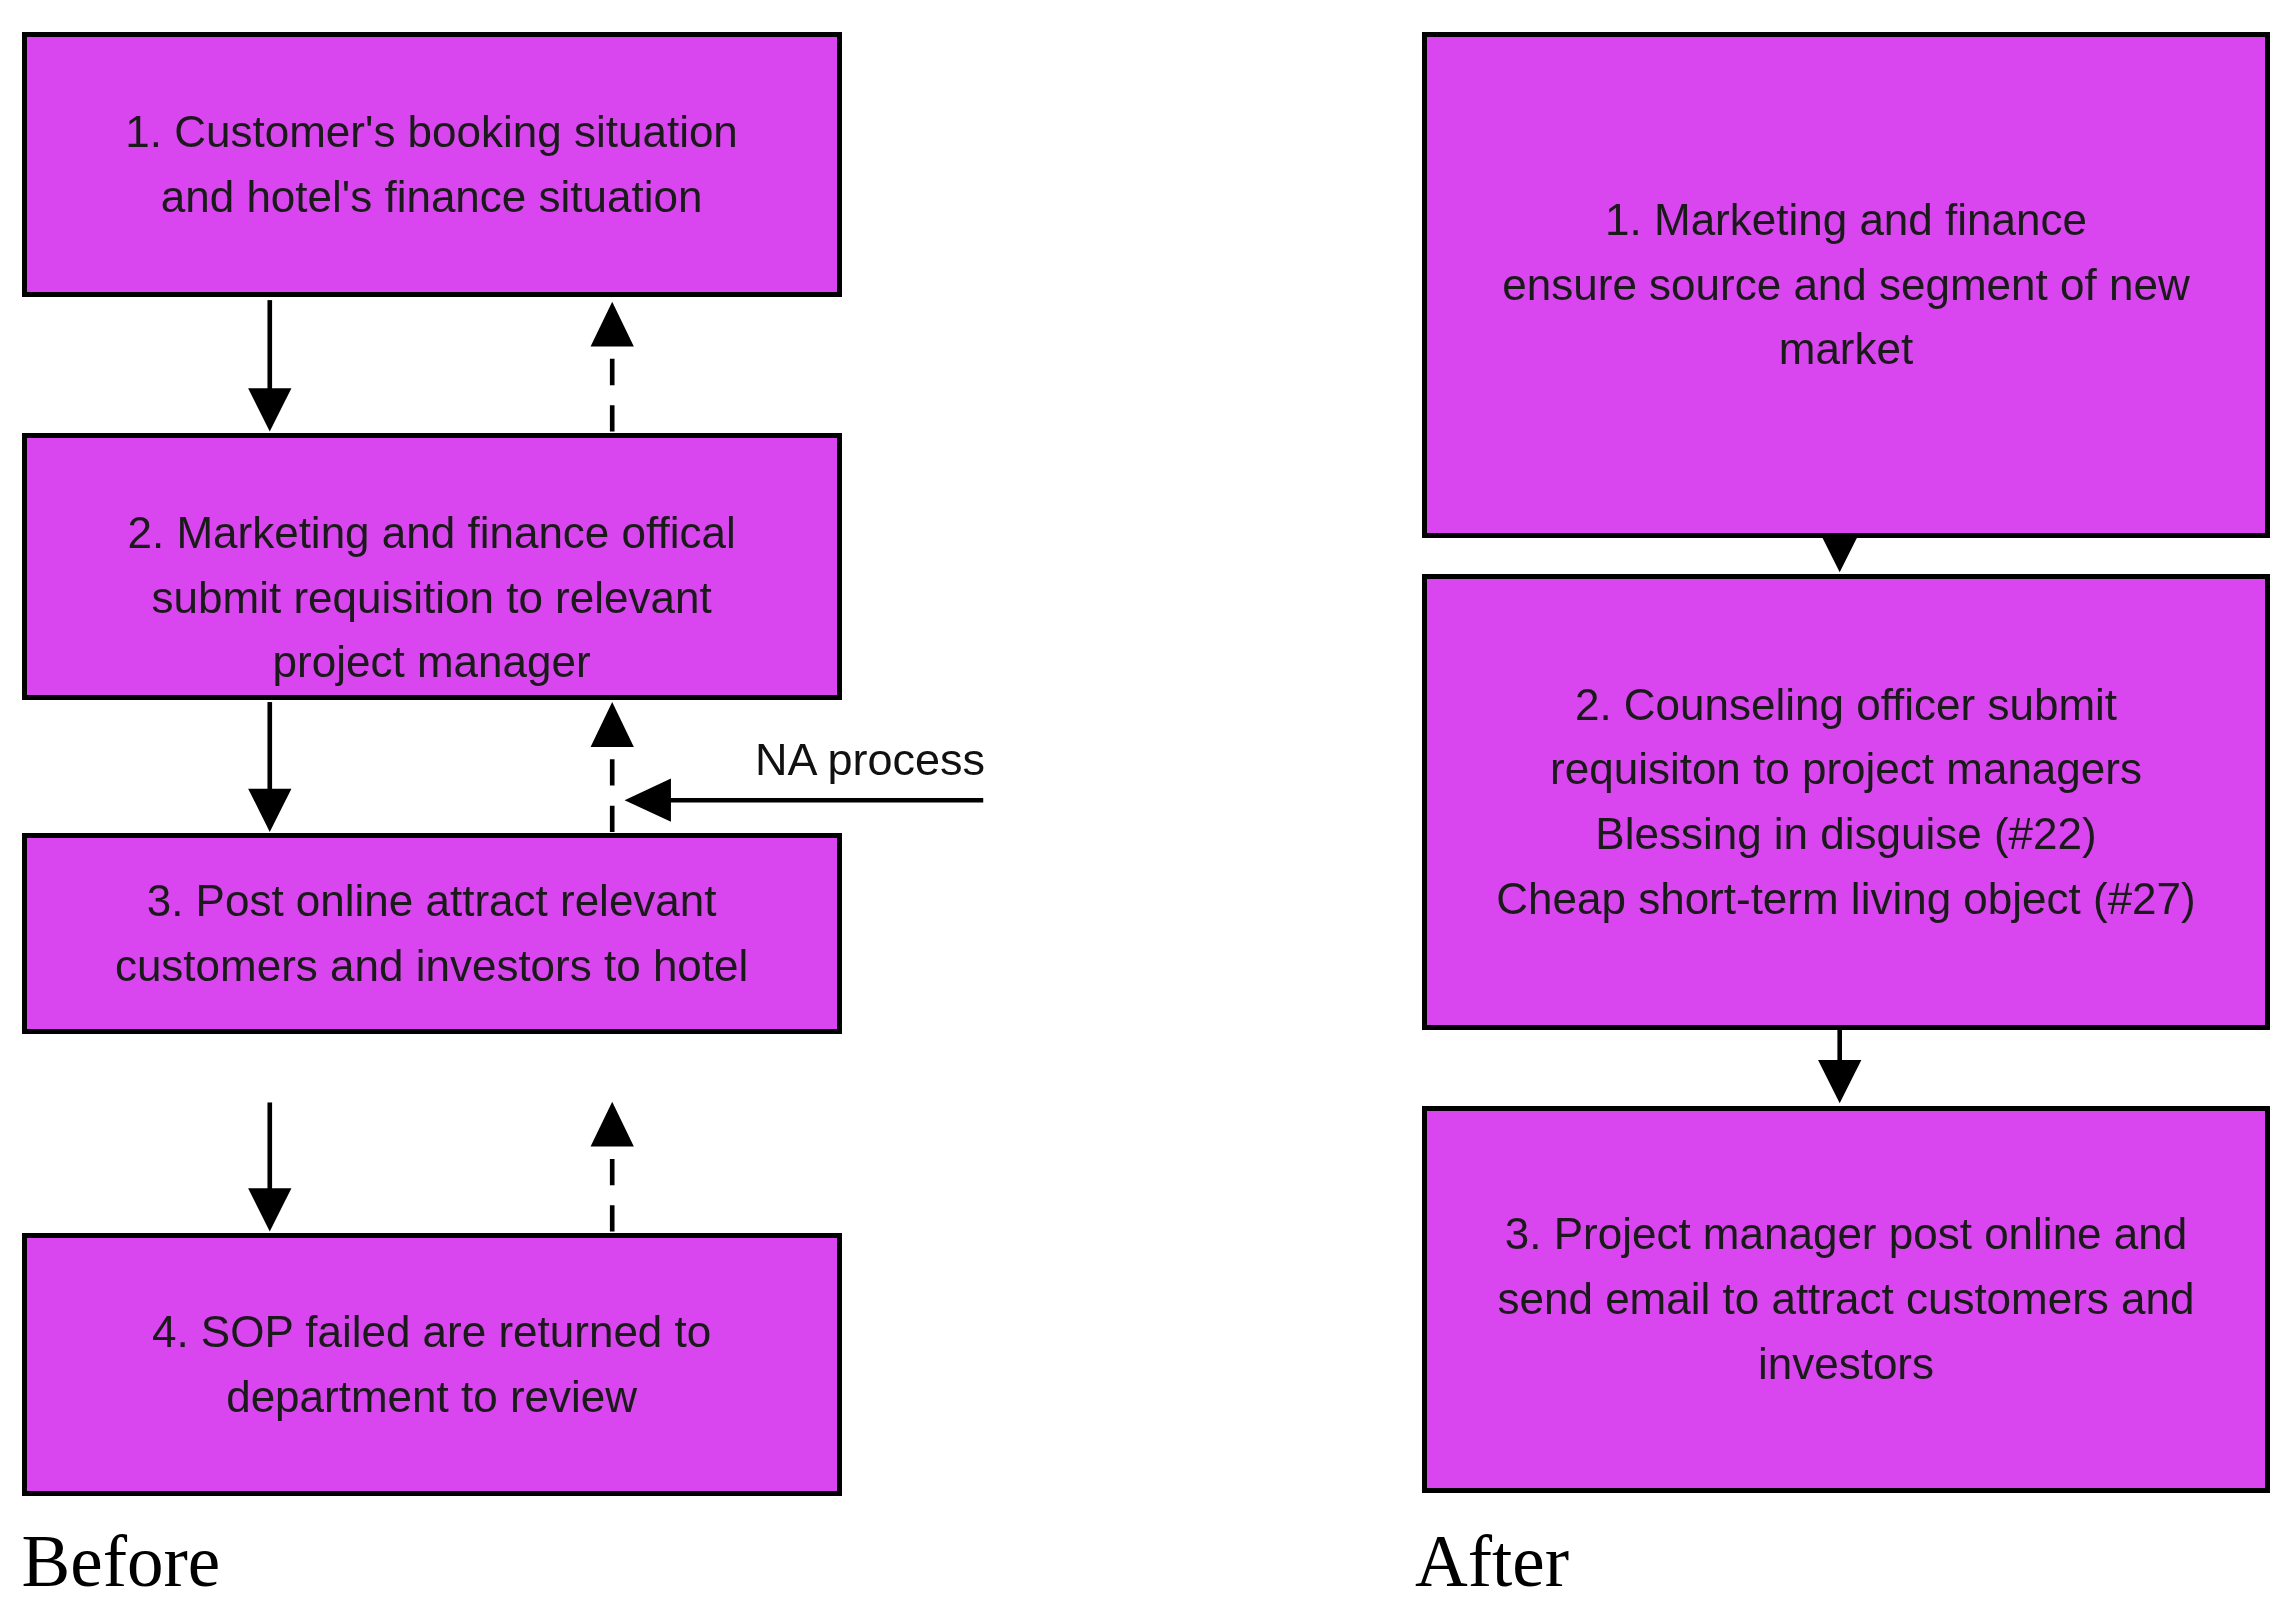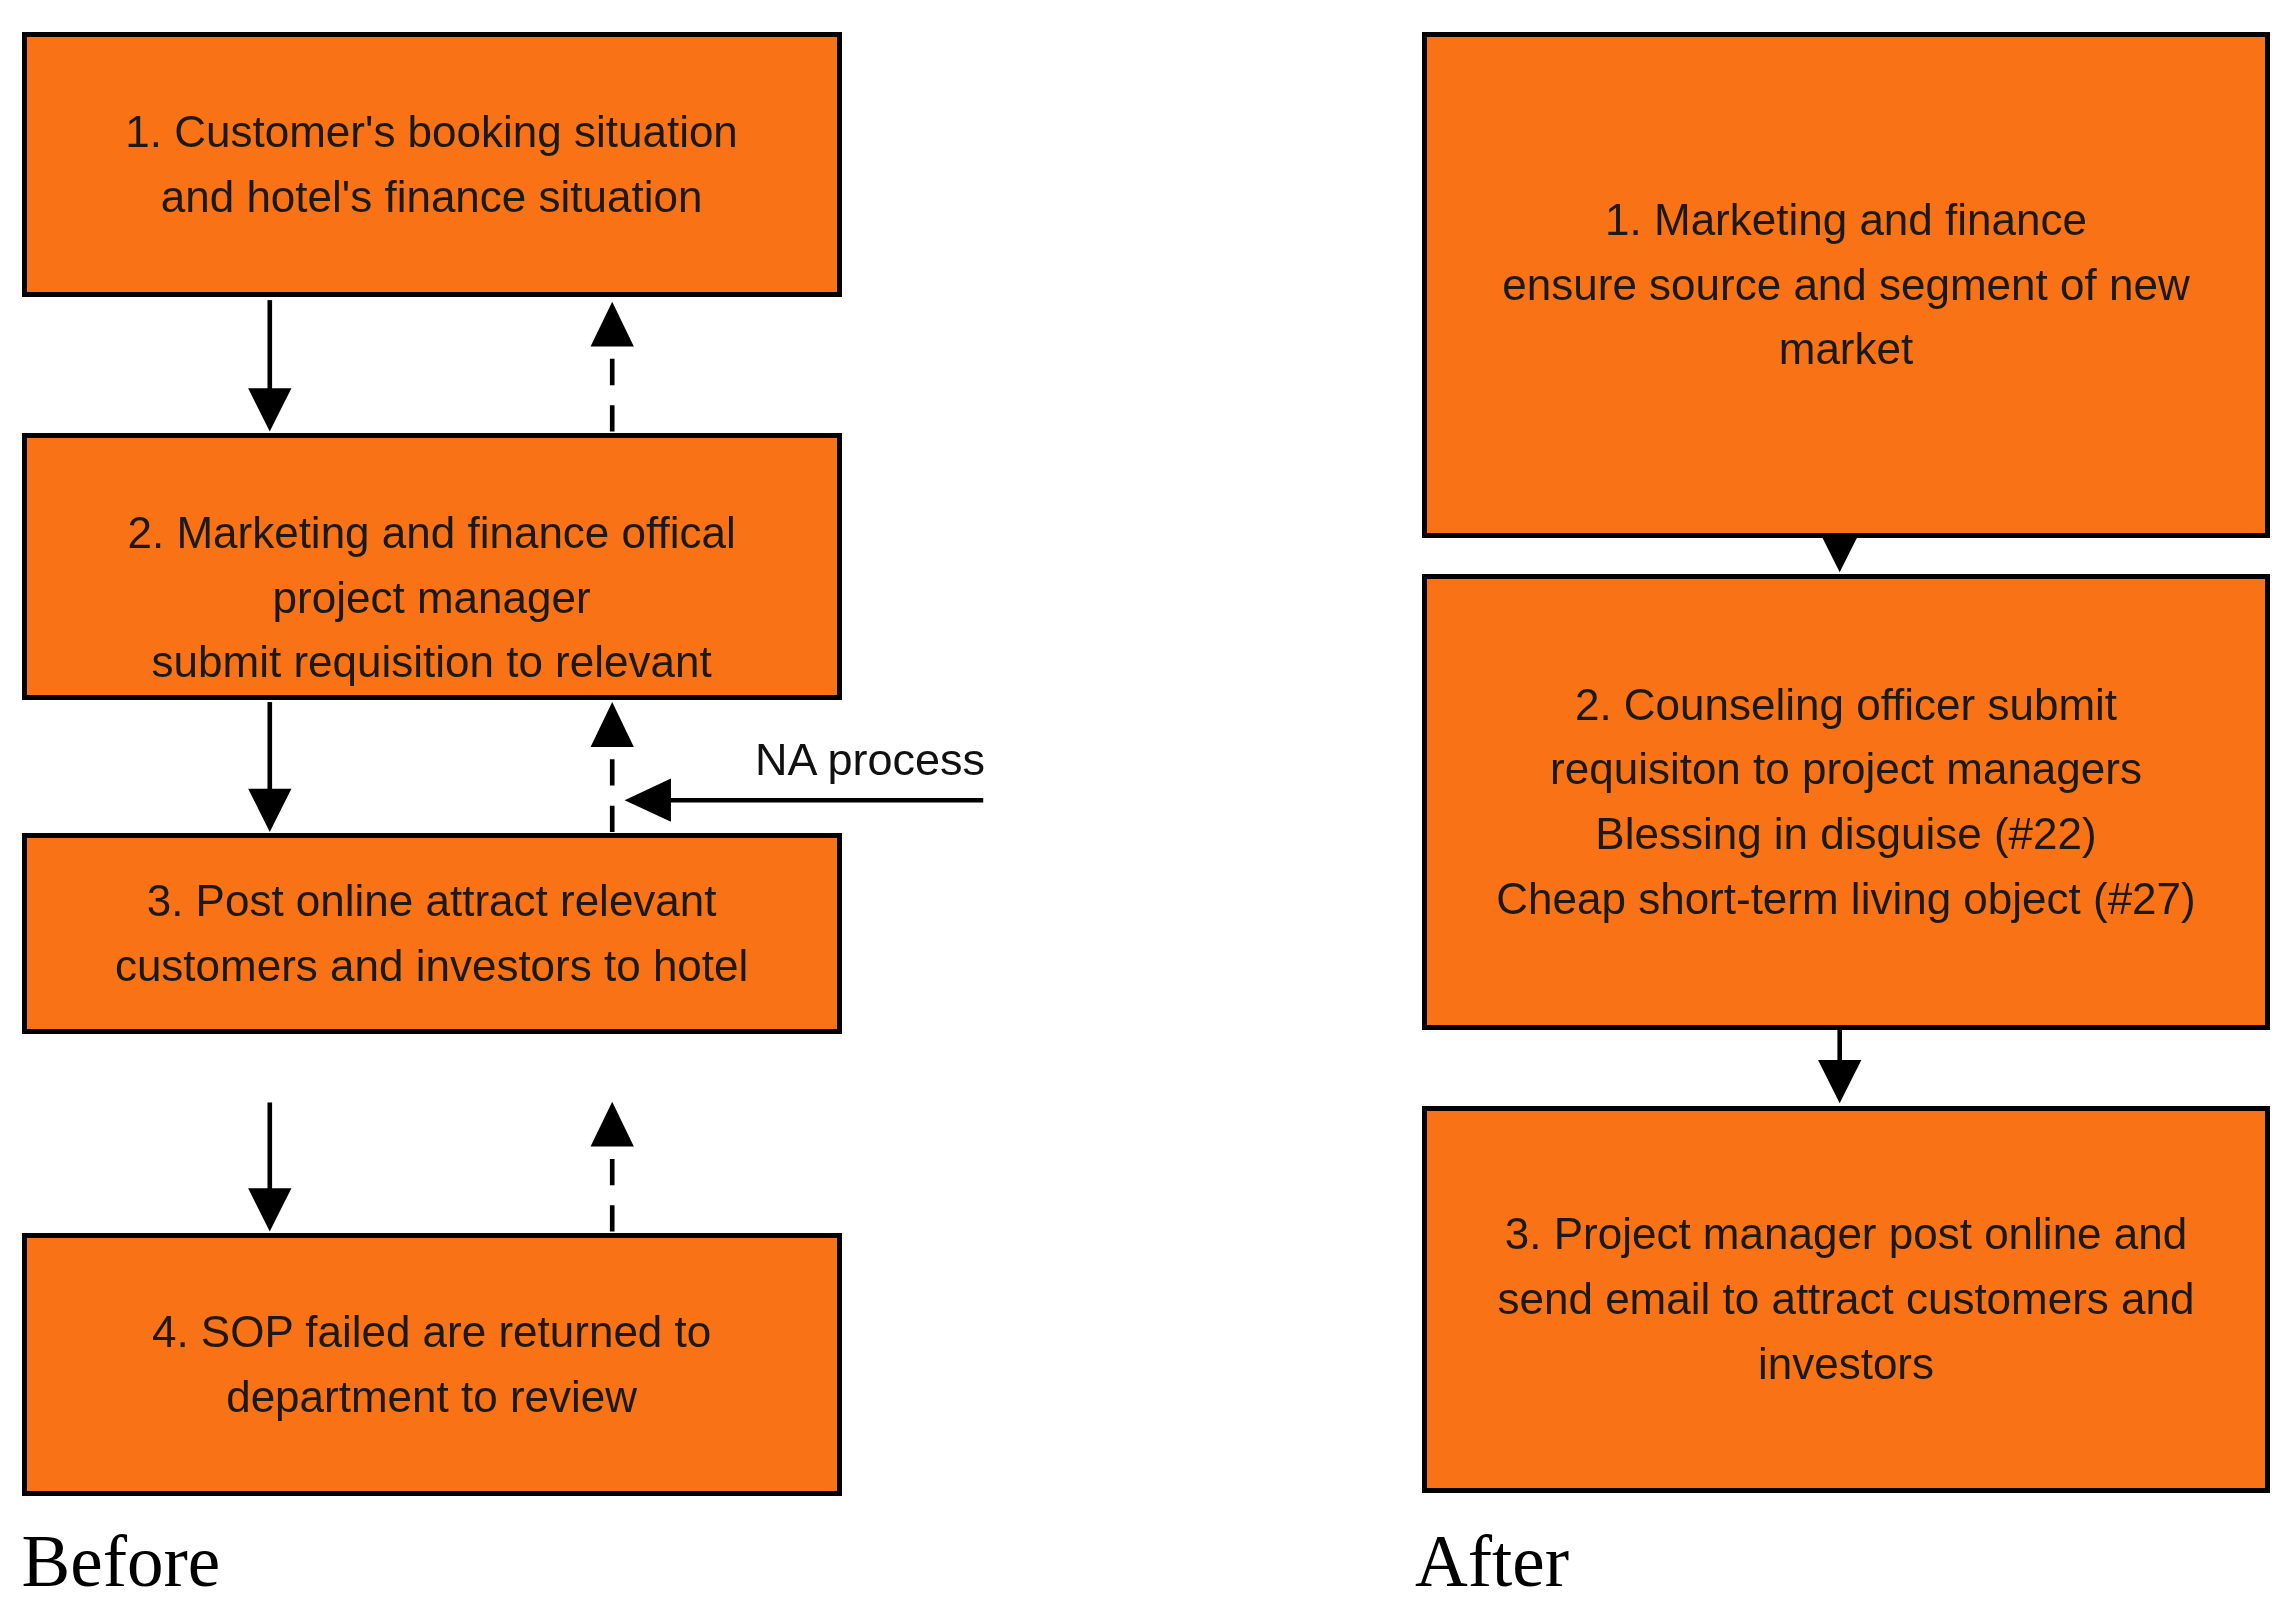--- a/index.html
+++ b/index.html
@@ -12,21 +12,21 @@
     width: 2295px;
     height: 1602px;
     background: #ffffff;
     font-family: "Liberation Sans", sans-serif;
     overflow: hidden;
   }
   .flow-box {
     position: absolute;
     box-sizing: border-box;
     border: 5.4px solid #000000;
-    background: #f97316;
+    background: #d946ef;
     display: flex;
     flex-direction: column;
     align-items: center;
     justify-content: center;
     text-align: center;
     color: #1a1a1a;
     font-size: 44px;
     line-height: 1.47;
   }
   .flow-box .line {
@@ -120,22 +120,22 @@
     </g>
   </svg>
 
   <div class="flow-box b1">
     <span class="line">1. Customer's booking situation</span>
     <span class="line">and hotel's finance situation</span>
   </div>
 
   <div class="flow-box b2">
     <span class="line">2. Marketing and finance offical</span>
+    <span class="line">submit requisition to relevant</span>
     <span class="line">project manager</span>
-    <span class="line">submit requisition to relevant</span>
   </div>
 
   <div class="flow-box b3">
     <span class="line">3. Post online attract relevant</span>
     <span class="line">customers and investors to hotel</span>
   </div>
 
   <div class="flow-box b4">
     <span class="line">4. SOP failed are returned to</span>
     <span class="line">department to review</span>

